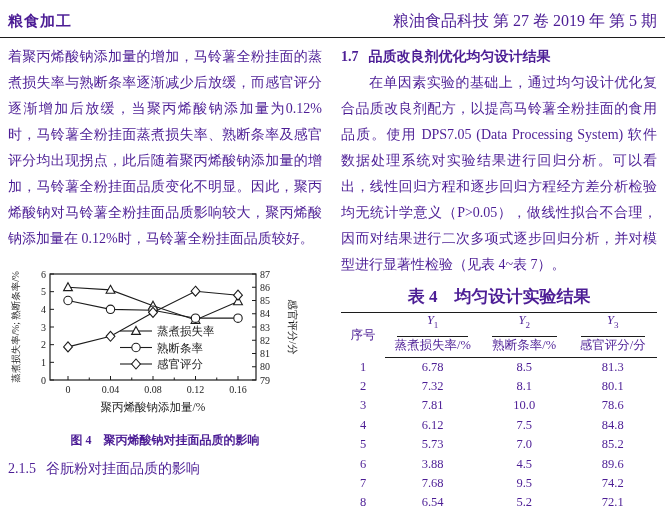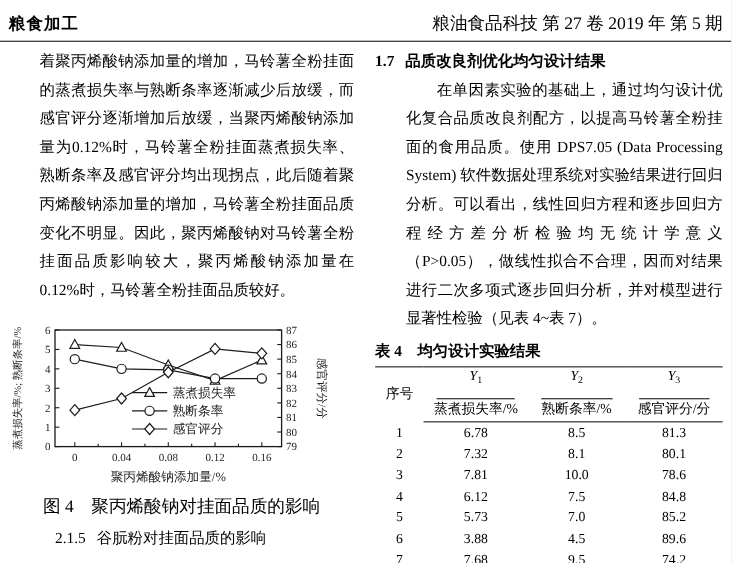--- a/index.html
+++ b/index.html
@@ -1,51 +1,51 @@
 <!DOCTYPE html>
 <html><head>
 <meta charset="utf-8">
 <style>
   * { margin:0; padding:0; box-sizing:border-box; }
   html,body { background:#e8e8e8; }
   .page {
-    width:665px; height:512px; background:#ffffff; color:#000000;
+    width:665px; height:512px; background:#ffffff; color:#4c1d95;
     font-family:"Liberation Serif","DejaVu Serif",serif;
     position:relative; margin:0 auto; overflow:hidden;
   }
   
   .page-header {
     display:flex; justify-content:space-between; align-items:baseline;
     padding:11px 8px 5px 8px; border-bottom:1.5px solid #1c1c1c;
   }
   .hdr-left { font-size:15px; font-weight:bold; letter-spacing:1px; }
   .hdr-right { font-size:16px; }
   
   .columns { display:flex; gap:19px; padding:6px 8px 0 8px; }
   .col-left  { width:314px; }
   .col-right { width:318px; }
-  .body-text { font-size:14px; line-height:26px; text-align:justify;margin-left:28px; }
+  .body-text { font-size:14px; line-height:26px; text-align:justify; }
   .indent { text-indent:2em; }
   .sec-head { font-size:14px; line-height:26px; }
   .sec-head.bold { font-weight:bold; }
   .sec-num { margin-right:10px; }
   
   figure { margin-top:6px; text-align:center; }
   figure svg { overflow:visible; display:block; margin:0 auto; }
-  figcaption { font-size:16px; font-weight:normal; margin-top:2px; }
-  
-  .tbl-caption { text-align:left; font-size:14px; font-weight:bold; margin:7px 0 4px 0; }
+  figcaption { font-size:12px; font-weight:bold; margin-top:10px; }
+  
+  .tbl-caption { text-align:center; font-size:17px; font-weight:bold; margin:7px 0 4px 0; }
   table.tbl {
     width:100%; border-collapse:collapse; font-size:12.5px; text-align:center;
     border-top:1.6px solid #1c1c1c; border-bottom:1.6px solid #1c1c1c;
   }
   table.tbl th { font-weight:normal; }
   tr.sym-row th { height:21px; vertical-align:bottom; }
   tr.sym-row th.serial { vertical-align:middle; }
-  tr.sym-row th .yline { border-bottom:1px solid #1c1c1c; margin:0 12px; padding-bottom:11px; font-size:12.5px; }
+  tr.sym-row th .yline { border-bottom:1px solid #1c1c1c; margin:0 12px; padding-bottom:6px; font-size:12.5px; }
   tr.sym-row th .yline i { font-family:"Liberation Serif",serif; }
   tr.sym-row th .yline sub { font-size:9px; }
   tr.lbl-row th { height:21px; border-bottom:1px solid #1c1c1c; padding-bottom:2px; }
   table.tbl td { height:19.4px; font-size:12.5px; }
   .w-serial { width:14%; } .w-y1 { width:30%; } .w-y2 { width:28%; } .w-y3 { width:28%; }
 </style>
 </head>
 <body>
 
 <div class="page">
@@ -136,21 +136,21 @@
             <line x1="112" y1="106" x2="144" y2="106" stroke="#1c1c1c" stroke-width="1.1"></line>
             <path d="M 128 101 L 132.4 106 L 128 111 L 123.6 106 Z" fill="#ffffff" stroke="#1c1c1c" stroke-width="1.1"></path>
             <text x="149" y="110" text-anchor="start" font-size="11.5" fill="#1c1c1c" font-family="&quot;Liberation Serif&quot;,&quot;DejaVu Serif&quot;,serif">感官评分</text>
             <text x="145" y="153" text-anchor="middle" font-size="11.5" fill="#1c1c1c" font-family="&quot;Liberation Serif&quot;,&quot;DejaVu Serif&quot;,serif">聚丙烯酸钠添加量/%</text>
             <text x="11" y="69" text-anchor="middle" font-size="9.5" fill="#1c1c1c" font-family="&quot;Liberation Serif&quot;,&quot;DejaVu Serif&quot;,serif" transform="rotate(-90 11 69)">蒸煮损失率/%; 熟断条率/%</text>
             <text x="281" y="69" text-anchor="middle" font-size="10.5" fill="#1c1c1c" font-family="&quot;Liberation Serif&quot;,&quot;DejaVu Serif&quot;,serif" transform="rotate(90 281 69)">感官评分/分</text>
           </svg>
         <figcaption>图 4　聚丙烯酸钠对挂面品质的影响</figcaption>
       </figure>
 
-      <div class="sec-head" style="margin-top:7px;margin-left:42px;">
+      <div class="sec-head" style="margin-top:7px;">
         <span class="sec-num">2.1.5</span><span>谷朊粉对挂面品质的影响</span>
       </div>
     </div>
 
     <div class="col-right">
       <div class="sec-head bold">
         <span class="sec-num">1.7</span><span>品质改良剂优化均匀设计结果</span>
       </div>
       <p class="body-text indent">在单因素实验的基础上，通过均匀设计优化复合品质改良剂配方，以提高马铃薯全粉挂面的食用品质。使用 DPS7.05 (Data Processing System) 软件数据处理系统对实验结果进行回归分析。可以看出，线性回归方程和逐步回归方程经方差分析检验均无统计学意义（P&gt;0.05），做线性拟合不合理，因而对结果进行二次多项式逐步回归分析，并对模型进行显著性检验（见表 4~表 7）。</p>
 

